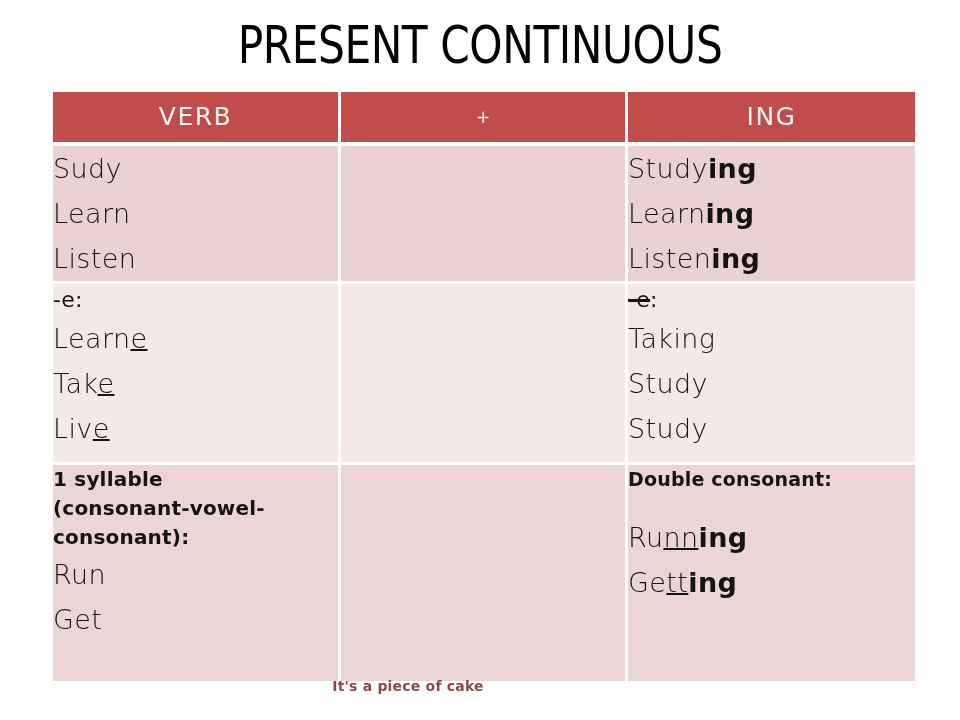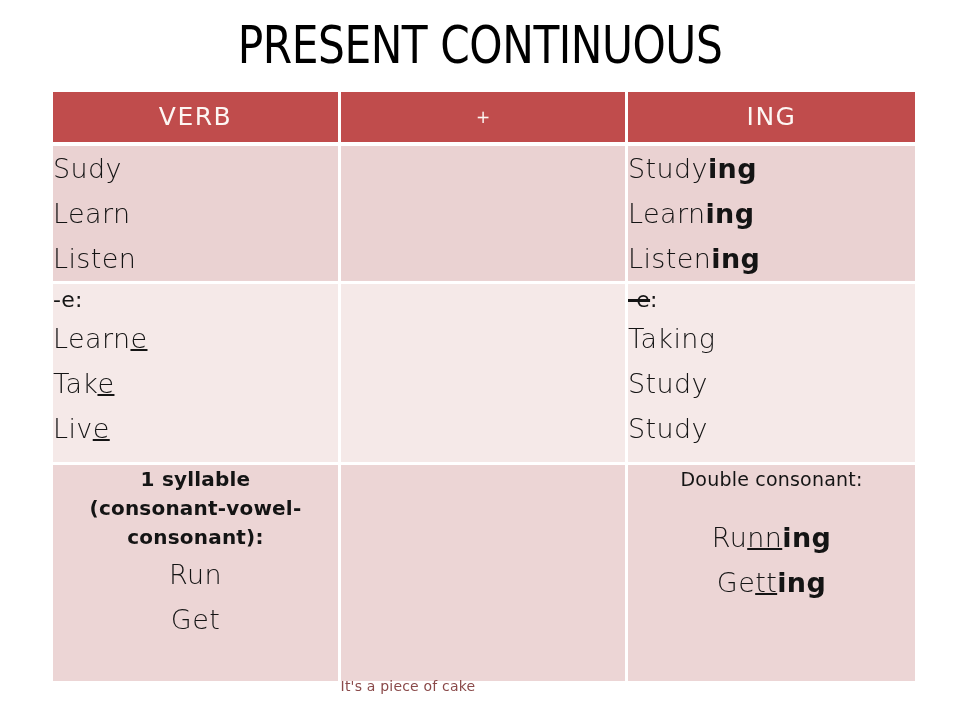--- a/index.html
+++ b/index.html
@@ -90,21 +90,21 @@
     color: #141414;
   }
   .body-cell:last-child { border-right: none; }
 
   .row-a .body-cell { background: #ead2d2; }
   .row-b .body-cell { background: #f5e9e8; }
   .row-c .body-cell { background: #ecd5d5; border-bottom: none; }
 
   .row-a .body-cell { height: 134px; }
   .row-b .body-cell { height: 178px; }
-  .row-c .body-cell { height: 216px; text-align: center; }
+  .row-c .body-cell { height: 216px; }
 
   
   .word {
     display: block;
     font-size: 27px;
     line-height: 45px;
     font-weight: 300;
     letter-spacing: 0.4px;
     white-space: nowrap;
   }
@@ -114,21 +114,21 @@
   .note {
     display: block;
     font-size: 20px;
     line-height: 29px;
     font-weight: 700;
     letter-spacing: 0.2px;
   }
   .note-small {
     font-size: 19px;
     line-height: 28px;
-    font-weight: 400;
+    font-weight: 700;
   }
 
   .rule-label {
     display: block;
     font-size: 22px;
     line-height: 32px;
     font-weight: 400;
     letter-spacing: 0.3px;
   }
   .rule-label .strike {
@@ -142,20 +142,21 @@
     position: absolute;
     left: 0;
     top: 676px;
     width: 816px;
     text-align: center;
     font-size: 14px;
     line-height: 20px;
     color: #8a4a4a;
     font-family: "DejaVu Sans", sans-serif;
     letter-spacing: 0.2px;
+    font-weight: bold;
   }
 </style>
 </head>
 <body>
 
 <div class="slide-title">PRESENT CONTINUOUS</div>
 
 <table class="verb-table">
   <colgroup>
     <col class="col-verb">

